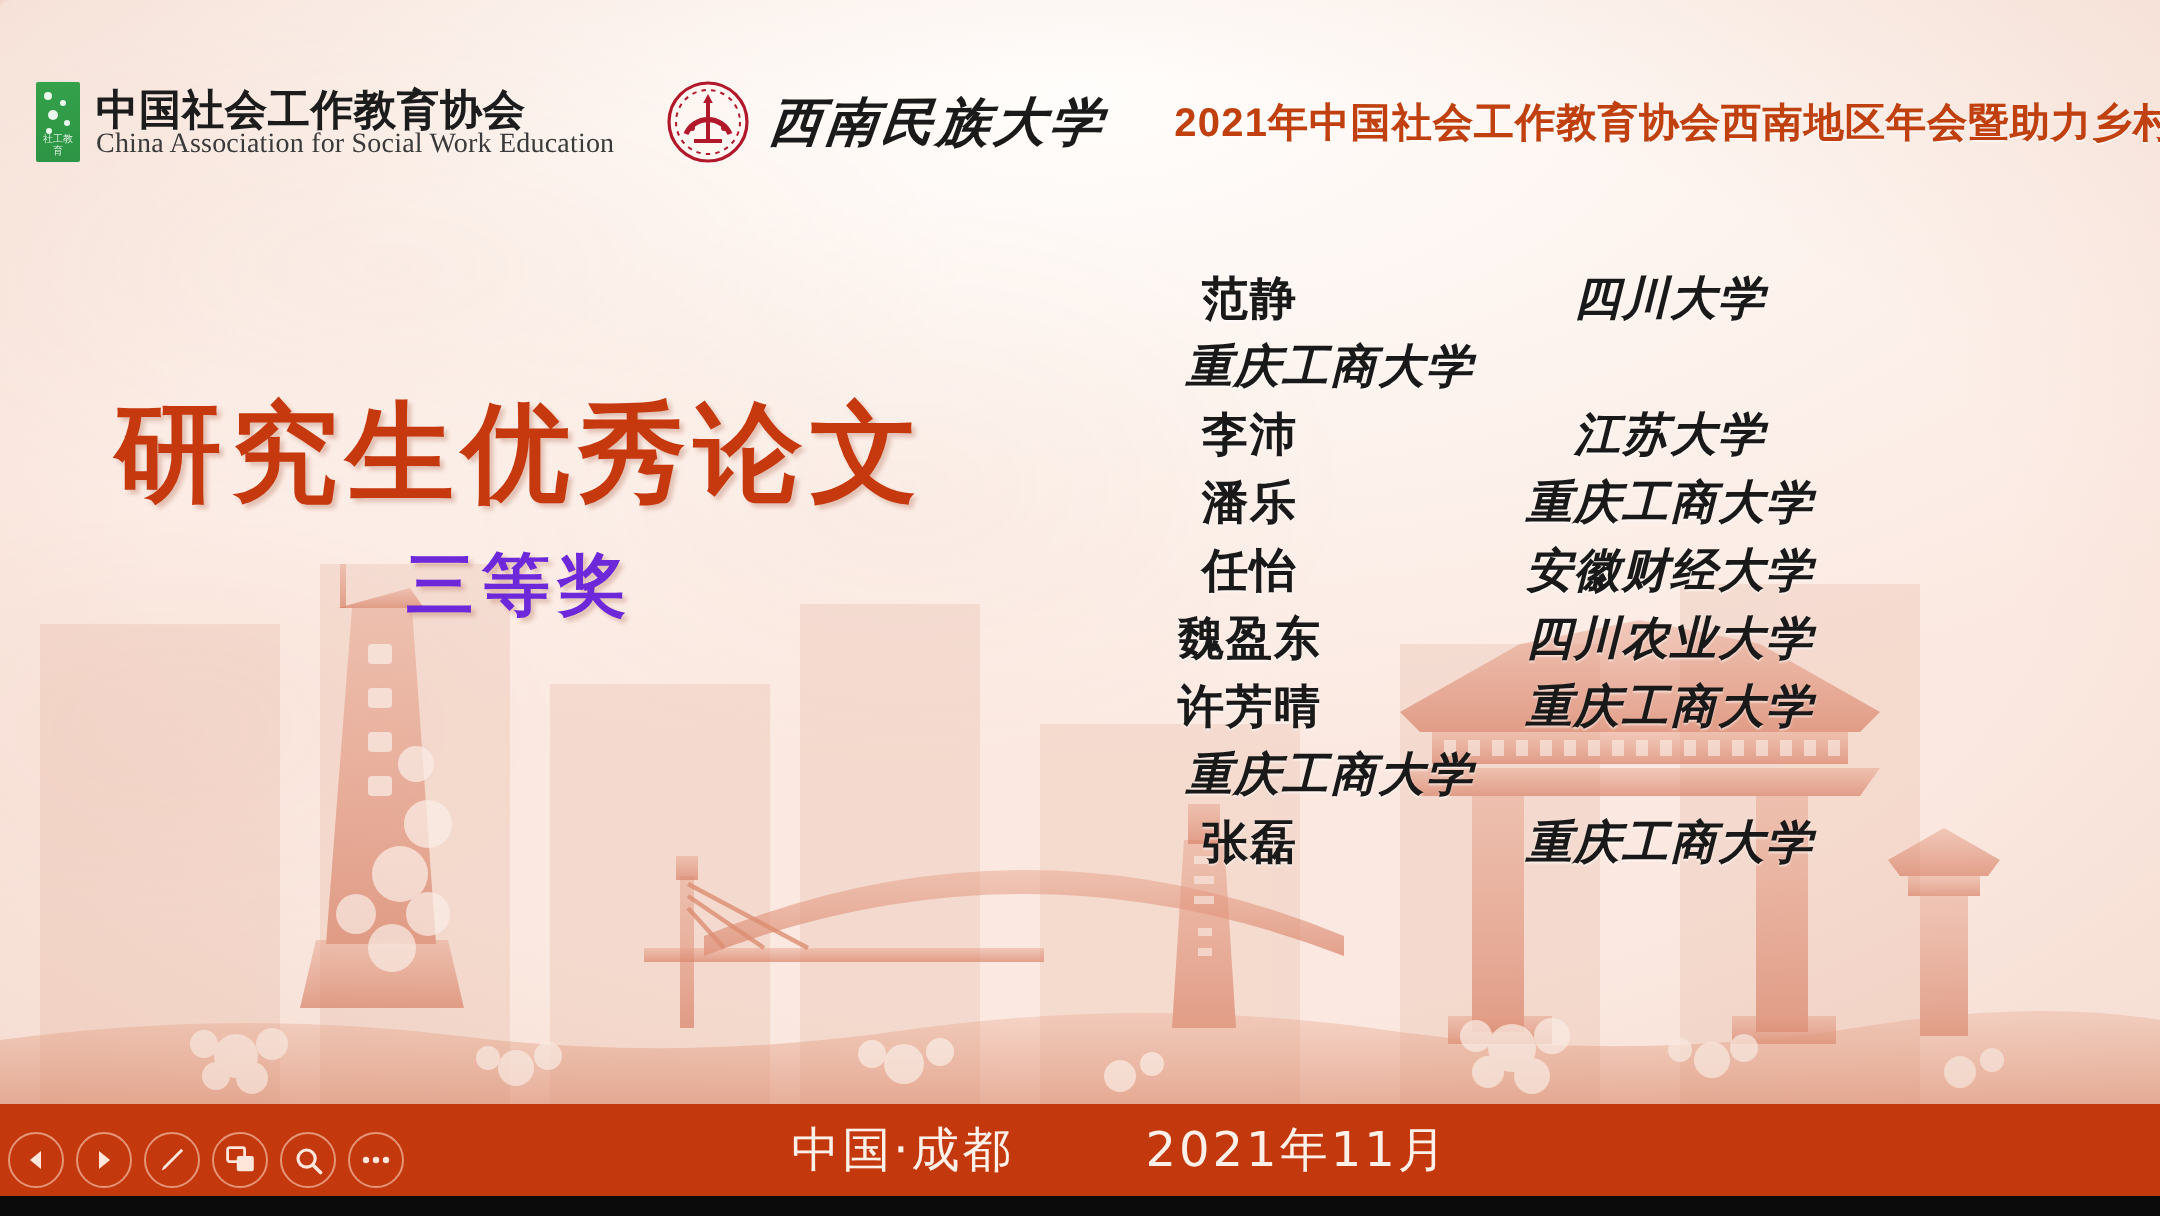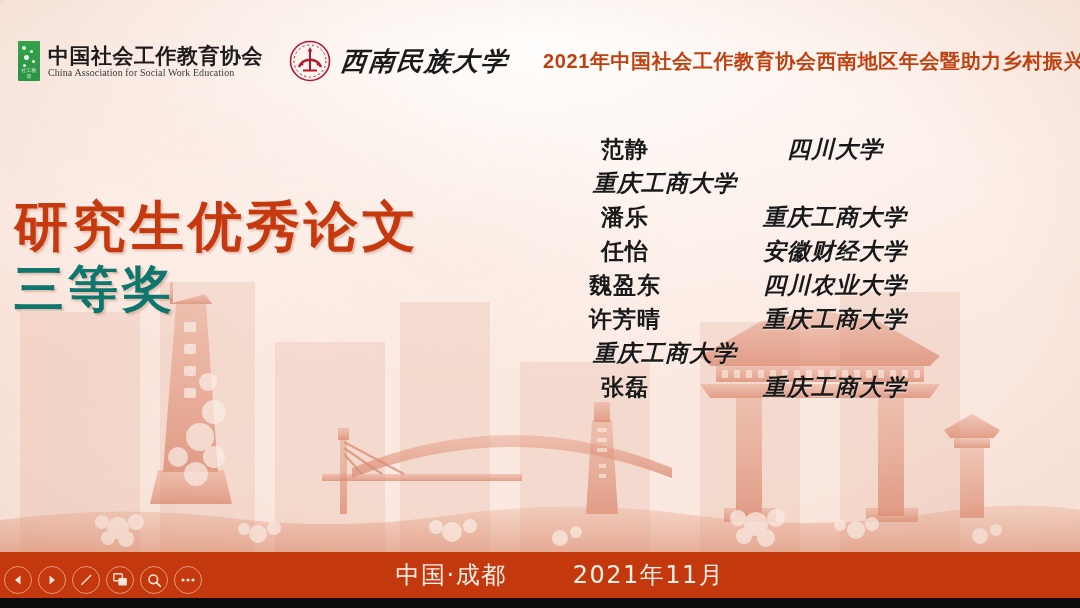--- a/index.html
+++ b/index.html
@@ -103,21 +103,21 @@
   .caswe-text { margin-left: 8px; }
   .caswe-cn {
     font-size: 21px;
     font-weight: bold;
     color: #1c1c1c;
     letter-spacing: .5px;
     line-height: 23px;
     white-space: nowrap;
   }
   .caswe-en {
-    font-size: 10px;
+    font-size: 14px;
     color: #3a3a3a;
     letter-spacing: .1px;
     line-height: 11px;
     white-space: nowrap;
     font-family: "Liberation Serif", "DejaVu Serif", serif;
   }
 
   .logo-swun {
     display: flex;
     align-items: center;
@@ -146,42 +146,43 @@
     font-weight: bold;
     color: #c0400f;
     letter-spacing: .6px;
     white-space: nowrap;
     text-shadow: 0 1px 0 rgba(255,255,255,.5);
   }
 
   
   .award-block {
     position: absolute;
-    left: 14px; top: 196px;
+    left: 0; top: 196px;
     width: 520px;
+    text-align: center;
     z-index: 5;
   }
   .award-line1 {
     font-size: 54px;
     font-weight: bold;
     color: #c6380d;
     letter-spacing: 4px;
     line-height: 62px;
     text-shadow: 2px 2px 2px rgba(150,60,30,.25);
     font-family: "DejaVu Sans", "Liberation Sans", sans-serif;
   }
   .award-line2 {
-    font-size: 50px;
+    font-size: 34px;
     font-weight: bold;
-    color: #0f766e;
+    color: #6d28d9;
     letter-spacing: 4px;
     line-height: 62px;
     margin-top: 4px;
     text-shadow: 2px 2px 2px rgba(150,60,30,.25);
-    font-family: Liberation Mono, monospace;
+    font-family: Liberation Sans, sans-serif;
   }
 
   
   .winners {
     position: absolute;
     left: 540px; top: 132px;
     width: 460px;
     z-index: 5;
   }
   .winner-row {
@@ -435,20 +436,24 @@
 
   <div class="winners" id="winners-list">
       <div class="winner-row">
         <span class="w-name">范静</span>
         <span class="w-school">四川大学</span>
       </div>
       <div class="winner-row">
         <span class="w-school">重庆工商大学</span>
       </div>
       <div class="winner-row">
+        <span class="w-name">李沛</span>
+        <span class="w-school">江苏大学</span>
+      </div>
+      <div class="winner-row">
         <span class="w-name">潘乐</span>
         <span class="w-school">重庆工商大学</span>
       </div>
       <div class="winner-row">
         <span class="w-name">任怡</span>
         <span class="w-school">安徽财经大学</span>
       </div>
       <div class="winner-row">
         <span class="w-name">魏盈东</span>
         <span class="w-school">四川农业大学</span>

